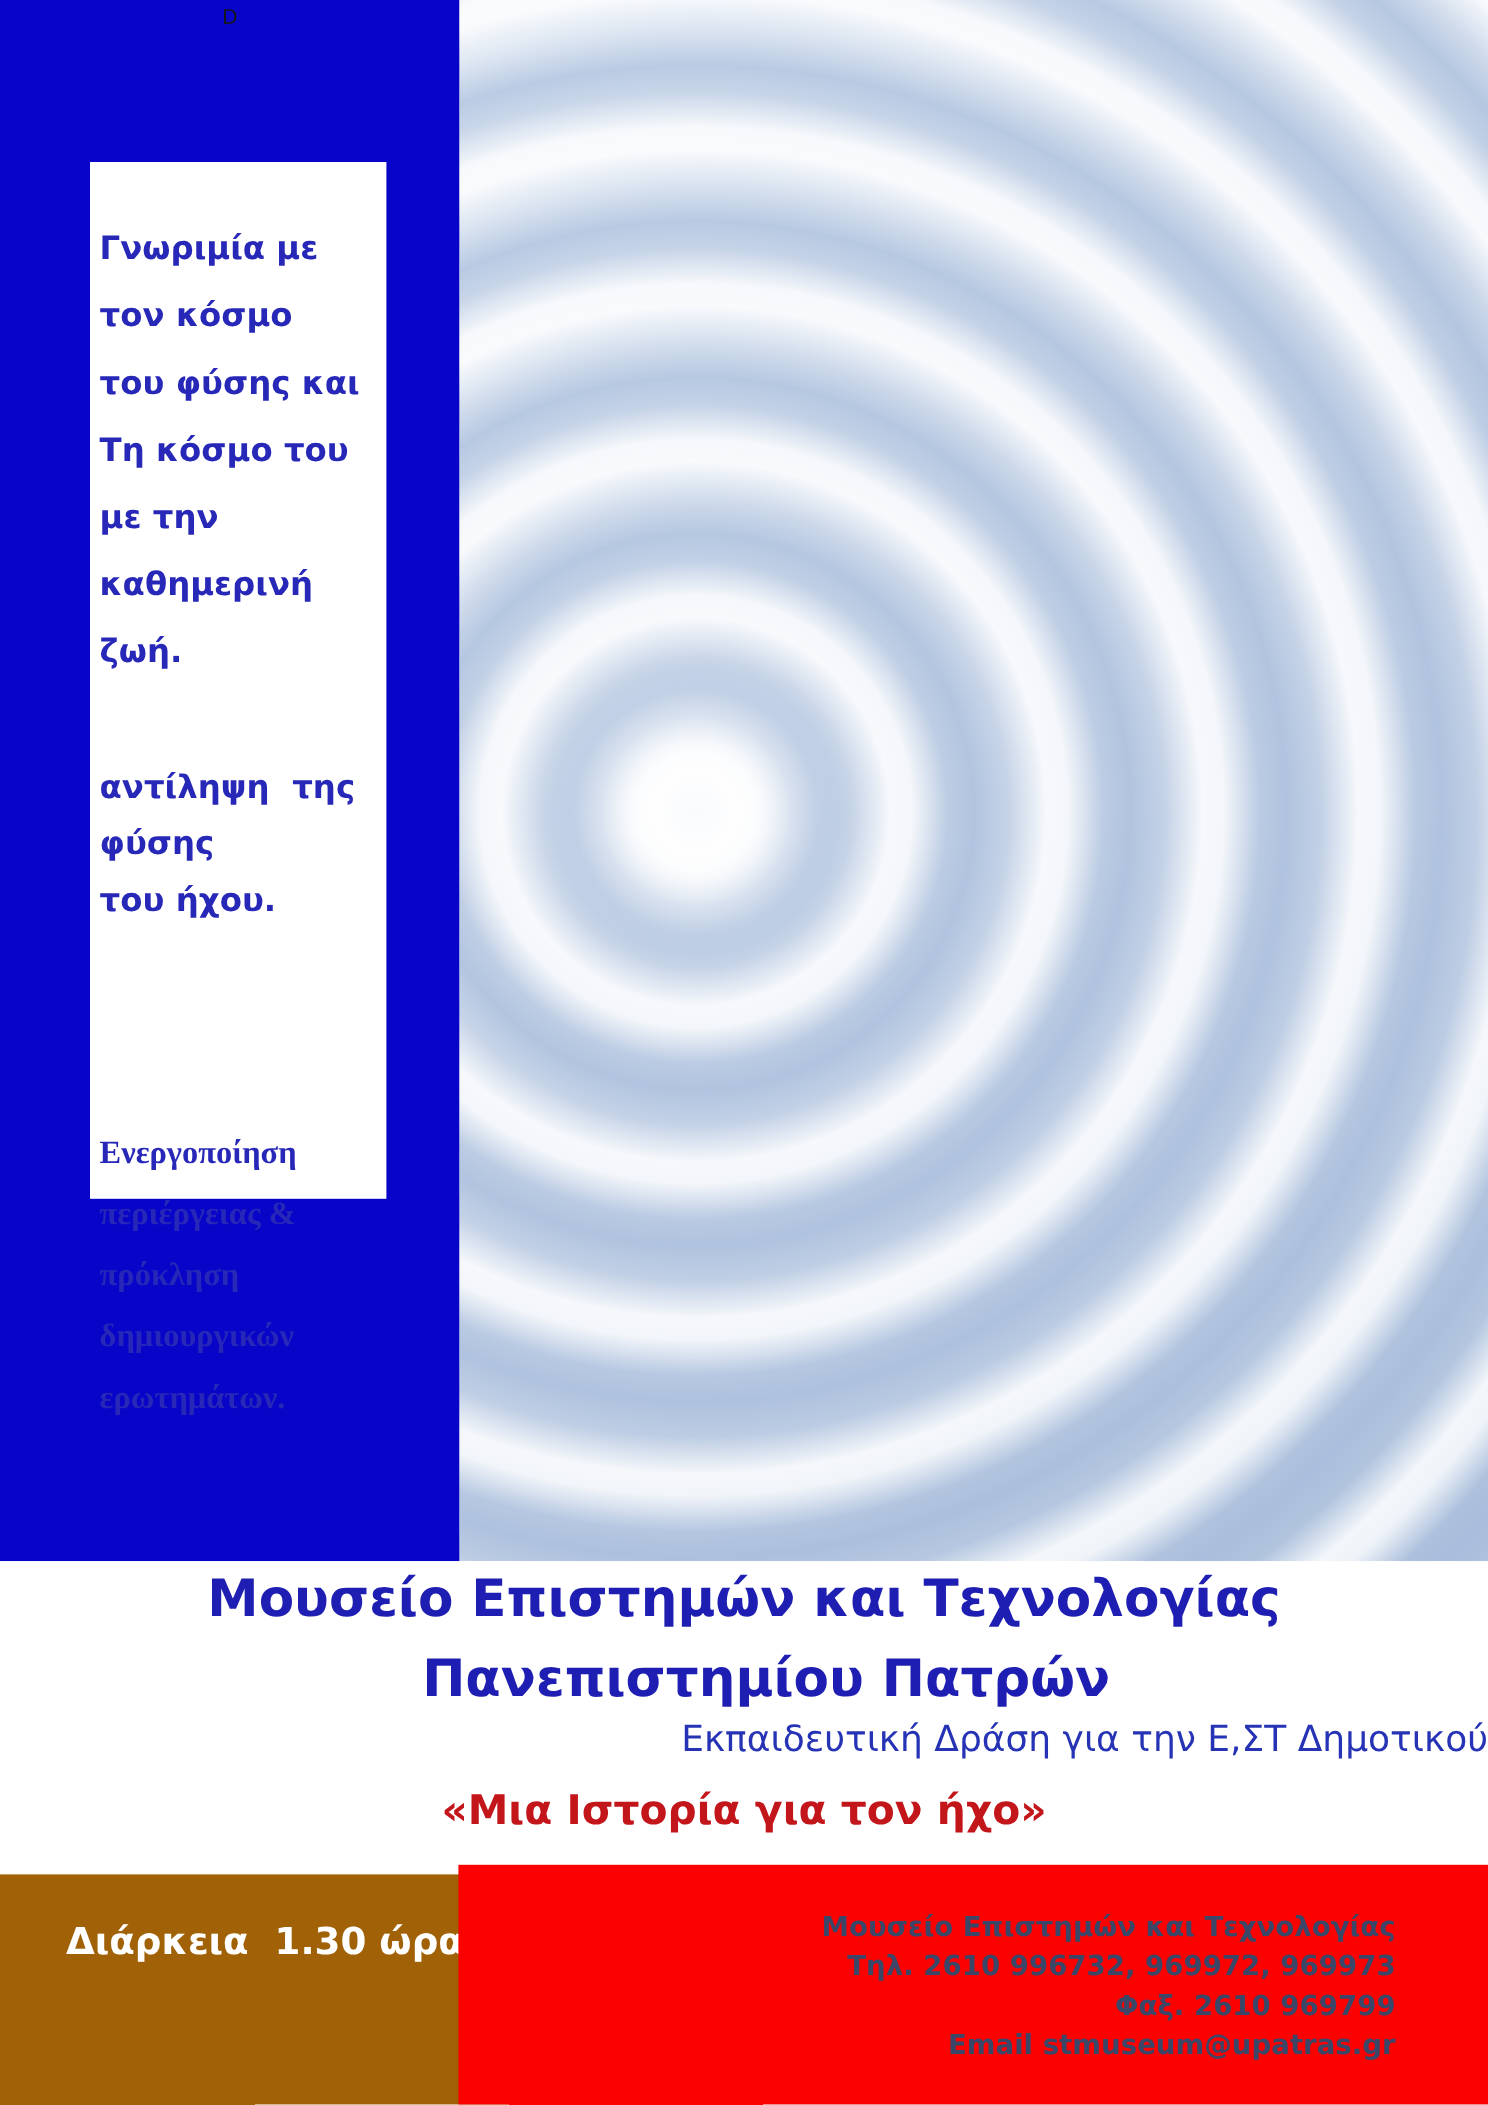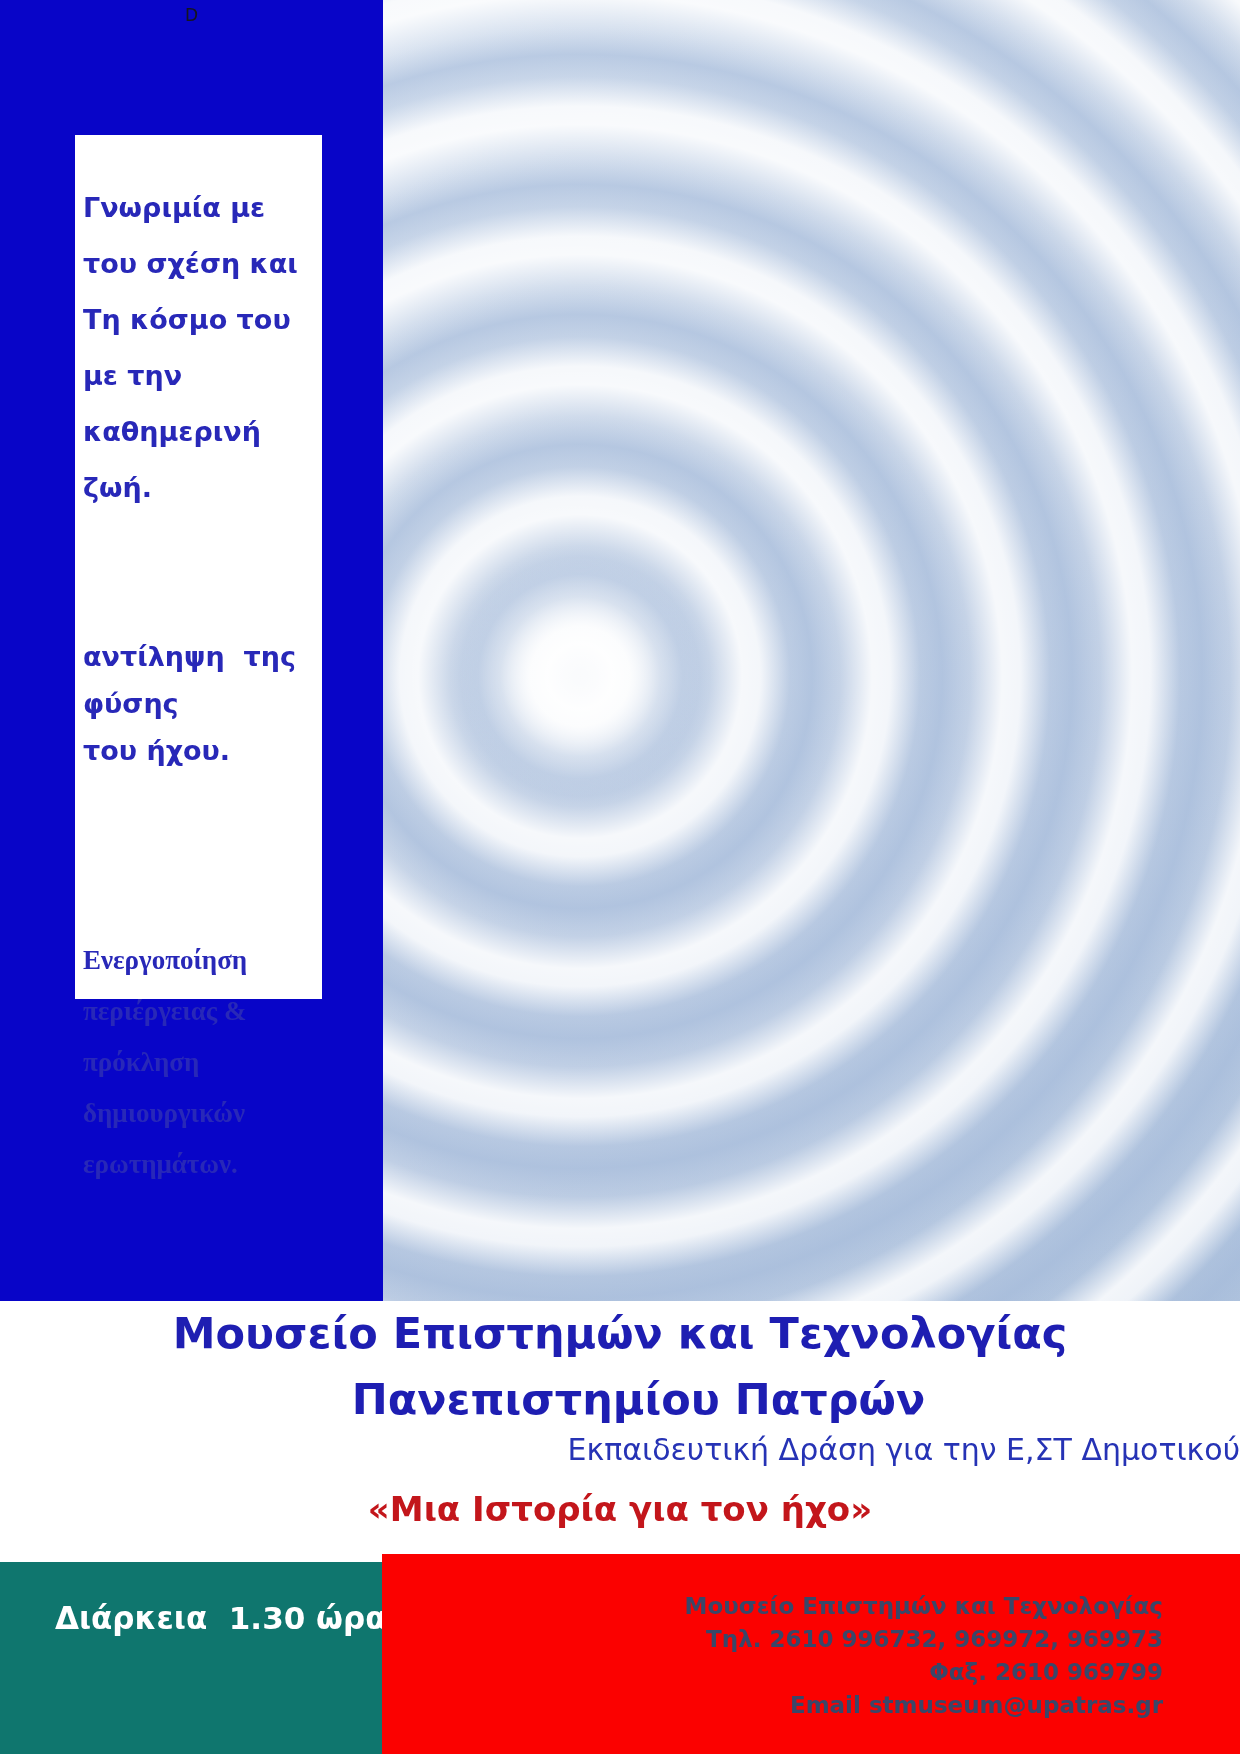--- a/index.html
+++ b/index.html
@@ -75,21 +75,21 @@
   .event-title {
     color:#C3161B; font-weight:bold;
     font-size:34px; line-height:54px;
     margin-top:13px;
   }
 
   
   .bottom-blue {
     position:absolute; left:0; top:1562px;
     width:428px; height:192px;
-    background:#0f766e;
+    background:#a16207;
   }
   .duration {
     position:absolute; left:55px; top:38px;
     color:#ffffff; font-weight:bold;
     font-size:31px; line-height:36px;
     white-space:pre;
   }
   .bottom-red {
     position:absolute; left:382px; top:1554px;
     width:858px; height:200px;
@@ -109,21 +109,22 @@
 
   <div class="band-left">
     <span class="stray-d">D</span>
   </div>
 
   <div class="water"></div>
 
   <div class="intro-card">
     <div class="intro-par p1">
       <div class="il">Γνωριμία με</div>
-      <div class="il">του σχέση και</div>
+      <div class="il">τον κόσμο</div>
+      <div class="il">του φύσης και</div>
       <div class="il">Τη κόσμο του</div>
       <div class="il">με την</div>
       <div class="il">καθημερινή</div>
       <div class="il">ζωή.</div>
     </div>
     <div class="intro-par p2">
       <div class="il">αντίληψη  της</div>
       <div class="il">φύσης</div>
       <div class="il">του ήχου.</div>
     </div>

